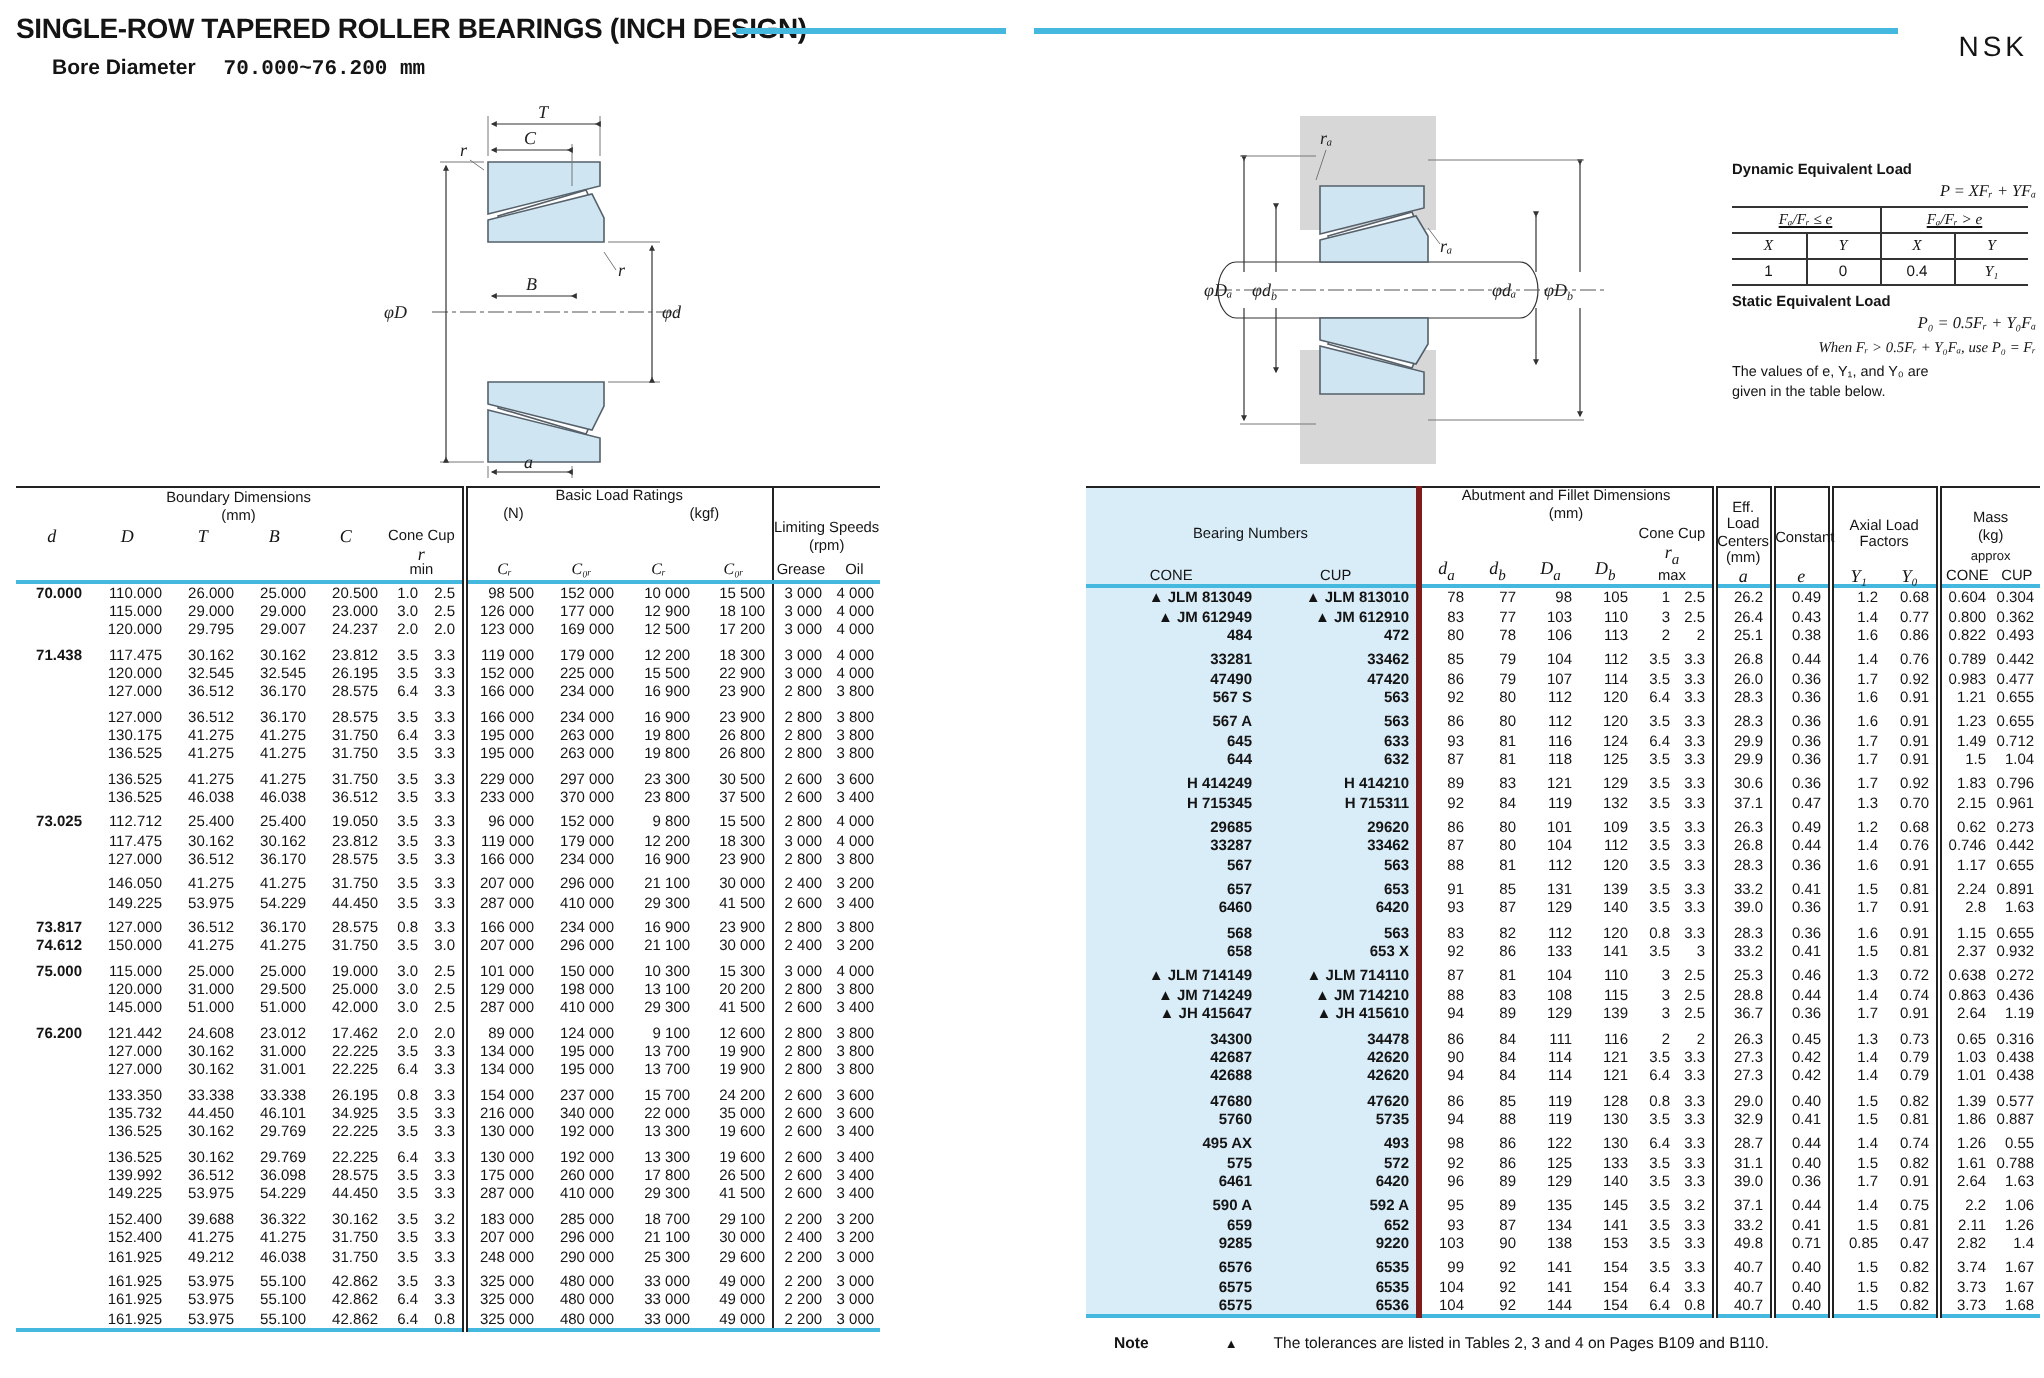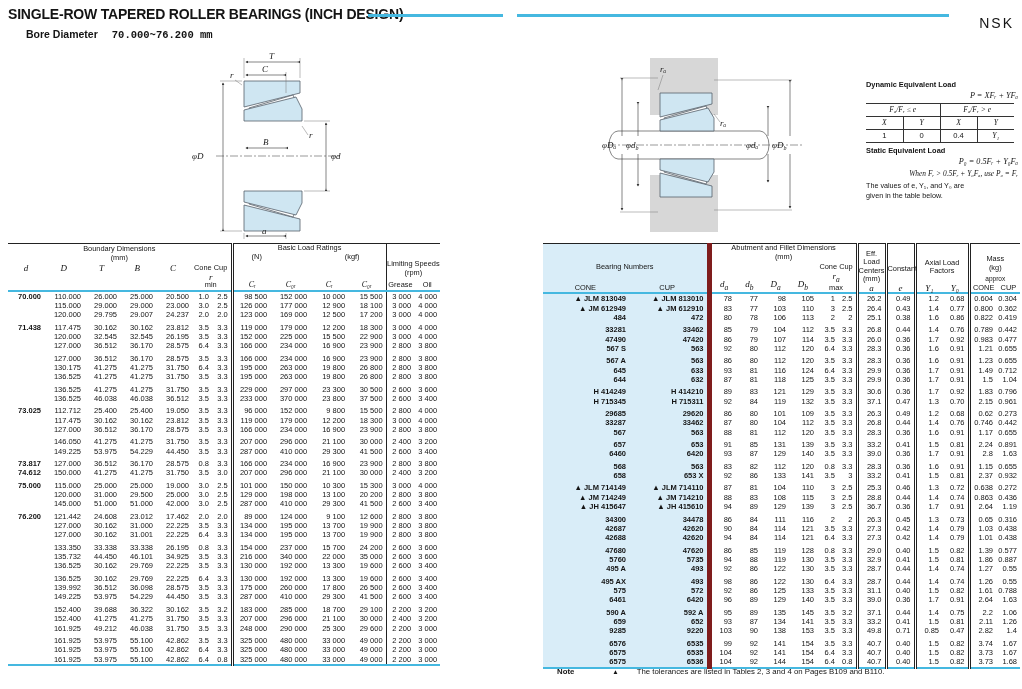--- a/index.html
+++ b/index.html
@@ -21,21 +21,21 @@
   .rule.r2 { left:517px; width:432px; }
   .brand { right:8px; top:2px; font-size:14px; font-weight:normal; letter-spacing:2px;margin-top:13px; }
 
   
   .eqbox { left:866px; top:80px; width:152px; font-size:7.3px; line-height:10px; }
   .eqbox .bld { font-weight:bold; font-size:7.4px; }
   .math { font-family:"Liberation Serif", serif; font-style:italic; font-size:8.2px;text-align:right; }
   .eqbox .frm { margin:1px 0 2px 8px; }
   .eqt { width:148px; border-collapse:collapse; table-layout:fixed; margin:2px 0 3px 0; }
   .eqt td { border:1px solid #333; text-align:center; font-size:7.6px; padding:1px 0; }
-  .eqt tr:first-child td { border-top:1.5px solid #333; }
+  .eqt tr:first-child td { border-top:1.5px solid #333;text-decoration:underline; }
   .eqt tr:last-child td { border-bottom:1.5px solid #333; }
   .eqt td { border-left:none; border-right:1px solid #333; }
   .eqt td:last-child { border-right:none; }
   .eqt tr:first-child td:first-child { border-right:1px solid #333; }
   .eqbox .sm { font-size:7.2px; line-height:9.5px; }
 
   
   table.dtable { border-collapse:collapse; table-layout:fixed; font-size:7.5px; border-top:1px solid #222; border-bottom:2px solid var(--accent); }
   .dtable thead th { font-weight:normal; padding:0; vertical-align:bottom; font-size:7.4px; line-height:8.5px; border-bottom:2px solid var(--accent); }
   .dtable td { padding:0 3px 0 0; line-height:9.35px; white-space:nowrap; text-align:right; overflow:hidden; }
@@ -56,21 +56,21 @@
   .units-row { display:flex; justify-content:space-between; padding:0 26px 0 18px; }
 
   .rt { left:543px; top:243px; width:477px; }
   .rt col.ccone{width:86px}.rt col.ccup{width:80px}
   .rt col.cda{width:26px}.rt col.cdb{width:26px}.rt col.cDa{width:28px}.rt col.cDb{width:28px}
   .rt col.cra{width:21px}.rt col.crc{width:19px}
   .rt col.ca{width:29px}.rt col.ce{width:29px}.rt col.cy1{width:27px}.rt col.cy0{width:27px}
   .rt col.cmc{width:27px}.rt col.cmu{width:24px}
   .rt col.blue { background:var(--lightblue); }
   .rt td:nth-child(-n+2){ font-weight:bold; }
-  .rt td:nth-child(3), .rt th.ssep { border-left:5px solid #7f1d1d; }
+  .rt td:nth-child(3), .rt th.ssep { border-left:3px solid #7f1d1d; }
   .rt td:nth-child(9),  .rt td:nth-child(10), .rt td:nth-child(11), .rt td:nth-child(13),
   .rt th.dsep { border-left:3px double #222; }
   .rt thead th.bluebg { background:var(--lightblue); }
 
   
   .note { left:557px; top:667px; font-size:7.8px; }
   .note .nl { font-weight:bold; margin-right:38px; }
   .note .nm { margin-right:18px; font-size:6.5px; }
 
   
@@ -932,21 +932,21 @@
         <td>78</td>
         <td>106</td>
         <td>113</td>
         <td>2</td>
         <td>2</td>
         <td>25.1</td>
         <td>0.38</td>
         <td>1.6</td>
         <td>0.86</td>
         <td>0.822</td>
-        <td>0.419</td>
+        <td>0.493</td>
       </tr>
       <tr class="gap">
         <td>33281</td>
         <td>33462</td>
         <td>85</td>
         <td>79</td>
         <td>104</td>
         <td>112</td>
         <td>3.5</td>
         <td>3.3</td>
@@ -1302,36 +1302,20 @@
         <td>130</td>
         <td>3.5</td>
         <td>3.3</td>
         <td>32.9</td>
         <td>0.41</td>
         <td>1.5</td>
         <td>0.81</td>
         <td>1.86</td>
         <td>0.887</td>
       </tr>
-      <tr>
-        <td>495 A</td>
-        <td>493</td>
-        <td>92</td>
-        <td>86</td>
-        <td>122</td>
-        <td>130</td>
-        <td>3.5</td>
-        <td>3.3</td>
-        <td>28.7</td>
-        <td>0.44</td>
-        <td>1.4</td>
-        <td>0.74</td>
-        <td>1.27</td>
-        <td>0.55</td>
-      </tr>
       <tr class="gap">
         <td>495 AX</td>
         <td>493</td>
         <td>98</td>
         <td>86</td>
         <td>122</td>
         <td>130</td>
         <td>6.4</td>
         <td>3.3</td>
         <td>28.7</td>

